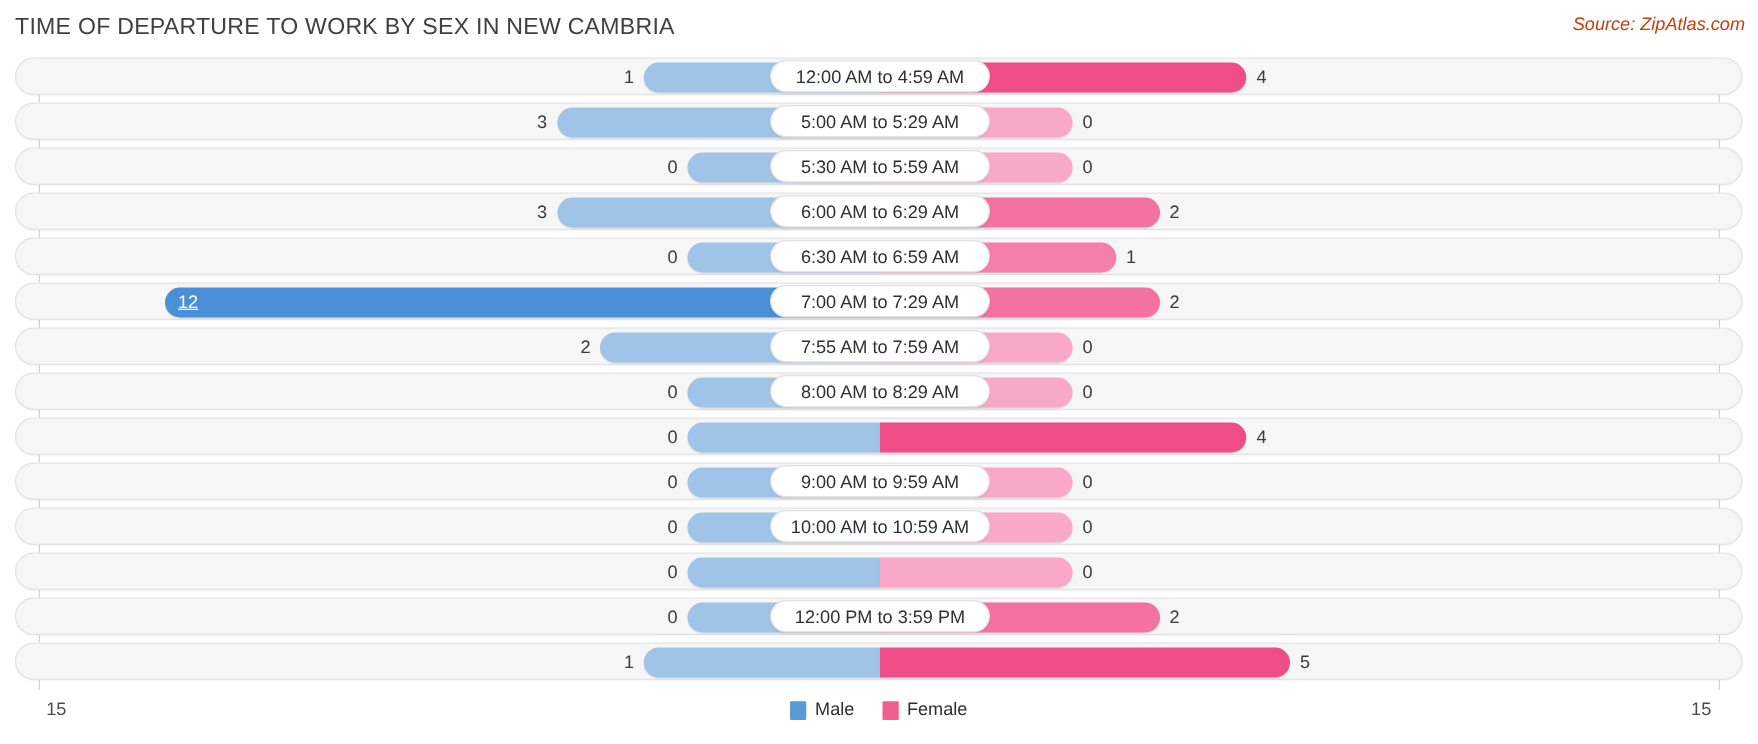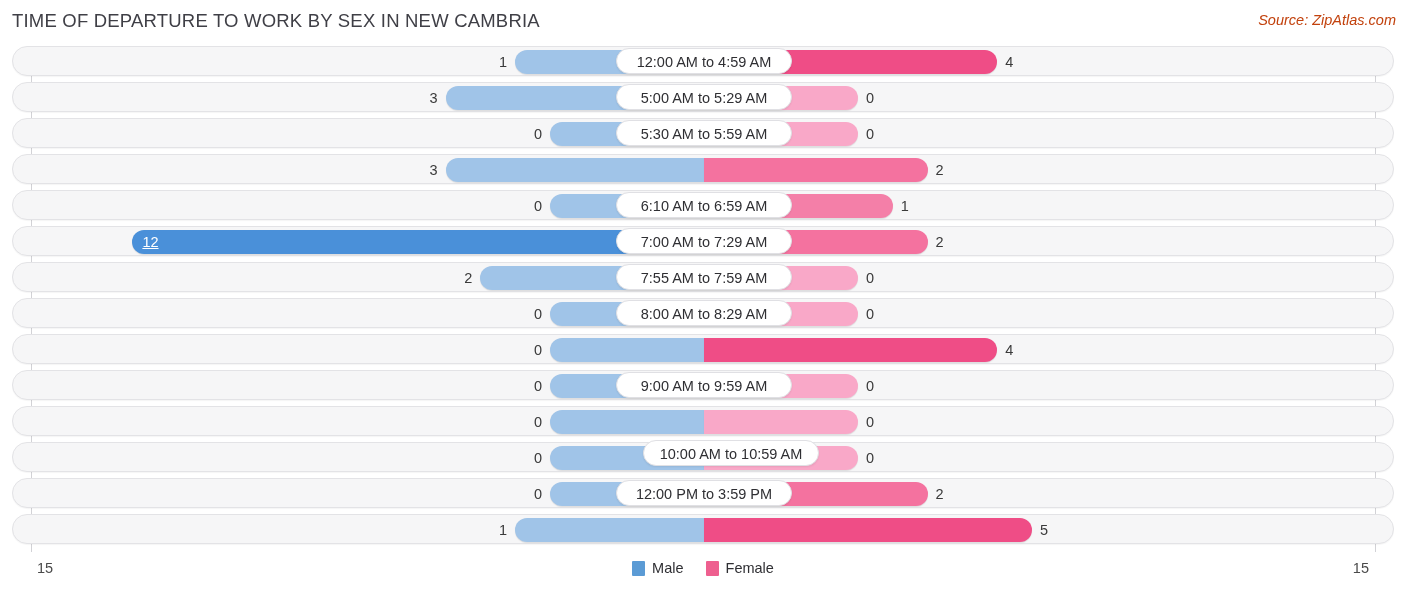--- a/index.html
+++ b/index.html
@@ -199,27 +199,28 @@
           <div class="bar female" style="left: 691px; width: 154px; background: rgb(249, 168, 200);"></div>
           <div class="val male-val" style="left: 489px; width: 40px;">0</div>
           <div class="val female-val" style="left: 853px; width: 40px;">0</div>
           <div class="cat-pill" style="left: 603px; width: 176px;">5:30 AM to 5:59 AM</div>
         </div>
         <div class="row">
           <div class="bar male" style="left: 432.6px; width: 258.4px; background: rgb(160, 196, 232);"></div>
           <div class="bar female" style="left: 691px; width: 223.6px; background: rgb(244, 114, 159);"></div>
           <div class="val male-val" style="left: 384.6px; width: 40px;">3</div>
           <div class="val female-val" style="left: 922.6px; width: 40px;">2</div>
+          <div class="cat-pill" style="left: 603px; width: 176px;">6:00 AM to 6:29 AM</div>
         </div>
         <div class="row">
           <div class="bar male" style="left: 537px; width: 154px; background: rgb(160, 196, 232);"></div>
           <div class="bar female" style="left: 691px; width: 188.8px; background: rgb(244, 127, 168);"></div>
           <div class="val male-val" style="left: 489px; width: 40px;">0</div>
           <div class="val female-val" style="left: 887.8px; width: 40px;">1</div>
-          <div class="cat-pill" style="left: 603px; width: 176px;">6:10 AM to 6:59 AM</div>
+          <div class="cat-pill" style="left: 603px; width: 176px;">6:30 AM to 6:59 AM</div>
         </div>
         <div class="row">
           <div class="bar male" style="left: 119.4px; width: 571.6px; background: rgb(74, 144, 217);"></div>
           <div class="bar female" style="left: 691px; width: 223.6px; background: rgb(244, 114, 159);"></div>
           <div class="val male-val inside" style="left: 129.4px; width: 40px; text-align: left; text-decoration: underline;">12</div>
           <div class="val female-val" style="left: 922.6px; width: 40px;">2</div>
           <div class="cat-pill" style="left: 603px; width: 176px;">7:00 AM to 7:29 AM</div>
         </div>
         <div class="row">
           <div class="bar male" style="left: 467.4px; width: 223.6px; background: rgb(160, 196, 232);"></div>
@@ -246,21 +247,21 @@
           <div class="bar female" style="left: 691px; width: 154px; background: rgb(249, 168, 200);"></div>
           <div class="val male-val" style="left: 489px; width: 40px;">0</div>
           <div class="val female-val" style="left: 853px; width: 40px;">0</div>
           <div class="cat-pill" style="left: 603px; width: 176px;">9:00 AM to 9:59 AM</div>
         </div>
         <div class="row">
           <div class="bar male" style="left: 537px; width: 154px; background: rgb(160, 196, 232);"></div>
           <div class="bar female" style="left: 691px; width: 154px; background: rgb(249, 168, 200);"></div>
           <div class="val male-val" style="left: 489px; width: 40px;">0</div>
           <div class="val female-val" style="left: 853px; width: 40px;">0</div>
-          <div class="cat-pill" style="left: 630px; width: 176px; margin-top: 32px;">10:00 AM to 10:59 AM</div>
+          <div class="cat-pill" style="left: 603px; width: 176px;">10:00 AM to 10:59 AM</div>
         </div>
         <div class="row">
           <div class="bar male" style="left: 537px; width: 154px; background: rgb(160, 196, 232);"></div>
           <div class="bar female" style="left: 691px; width: 154px; background: rgb(249, 168, 200);"></div>
           <div class="val male-val" style="left: 489px; width: 40px;">0</div>
           <div class="val female-val" style="left: 853px; width: 40px;">0</div>
         </div>
         <div class="row">
           <div class="bar male" style="left: 537px; width: 154px; background: rgb(160, 196, 232);"></div>
           <div class="bar female" style="left: 691px; width: 223.6px; background: rgb(244, 114, 159);"></div>

